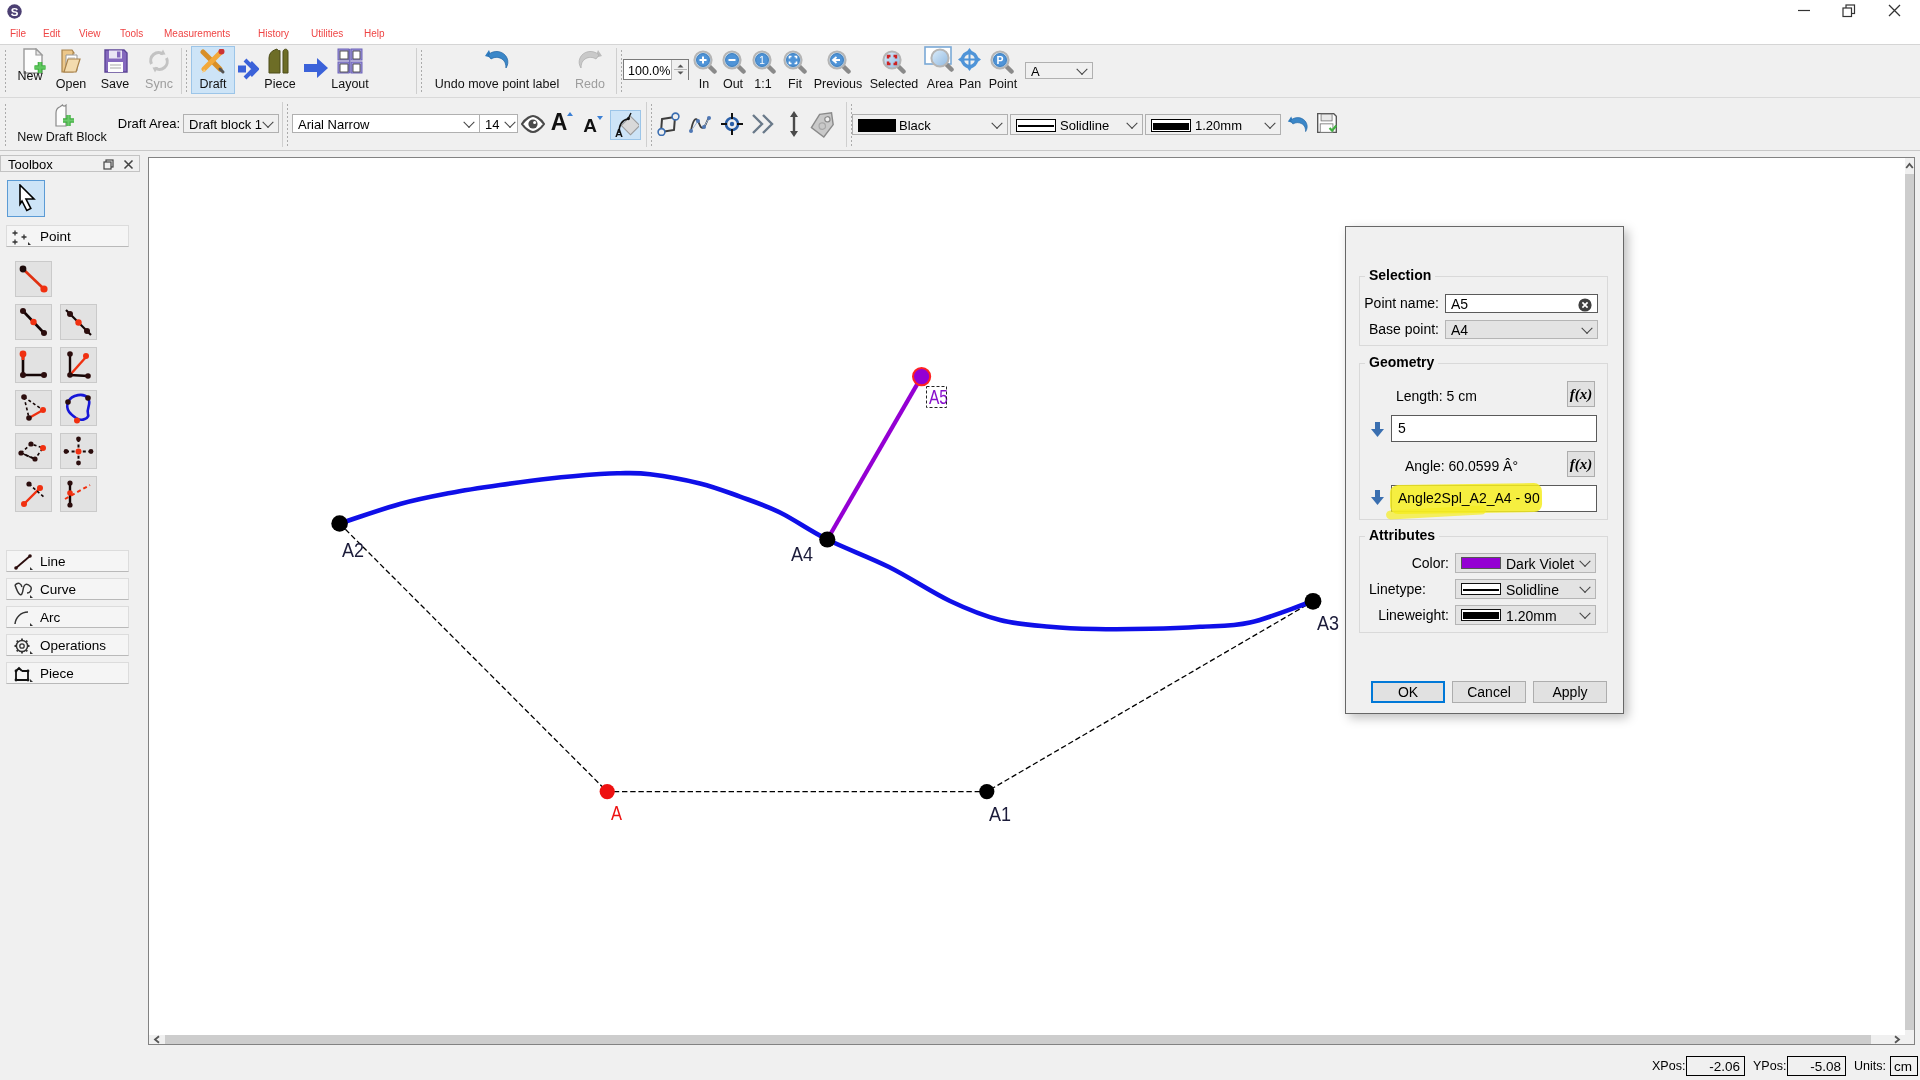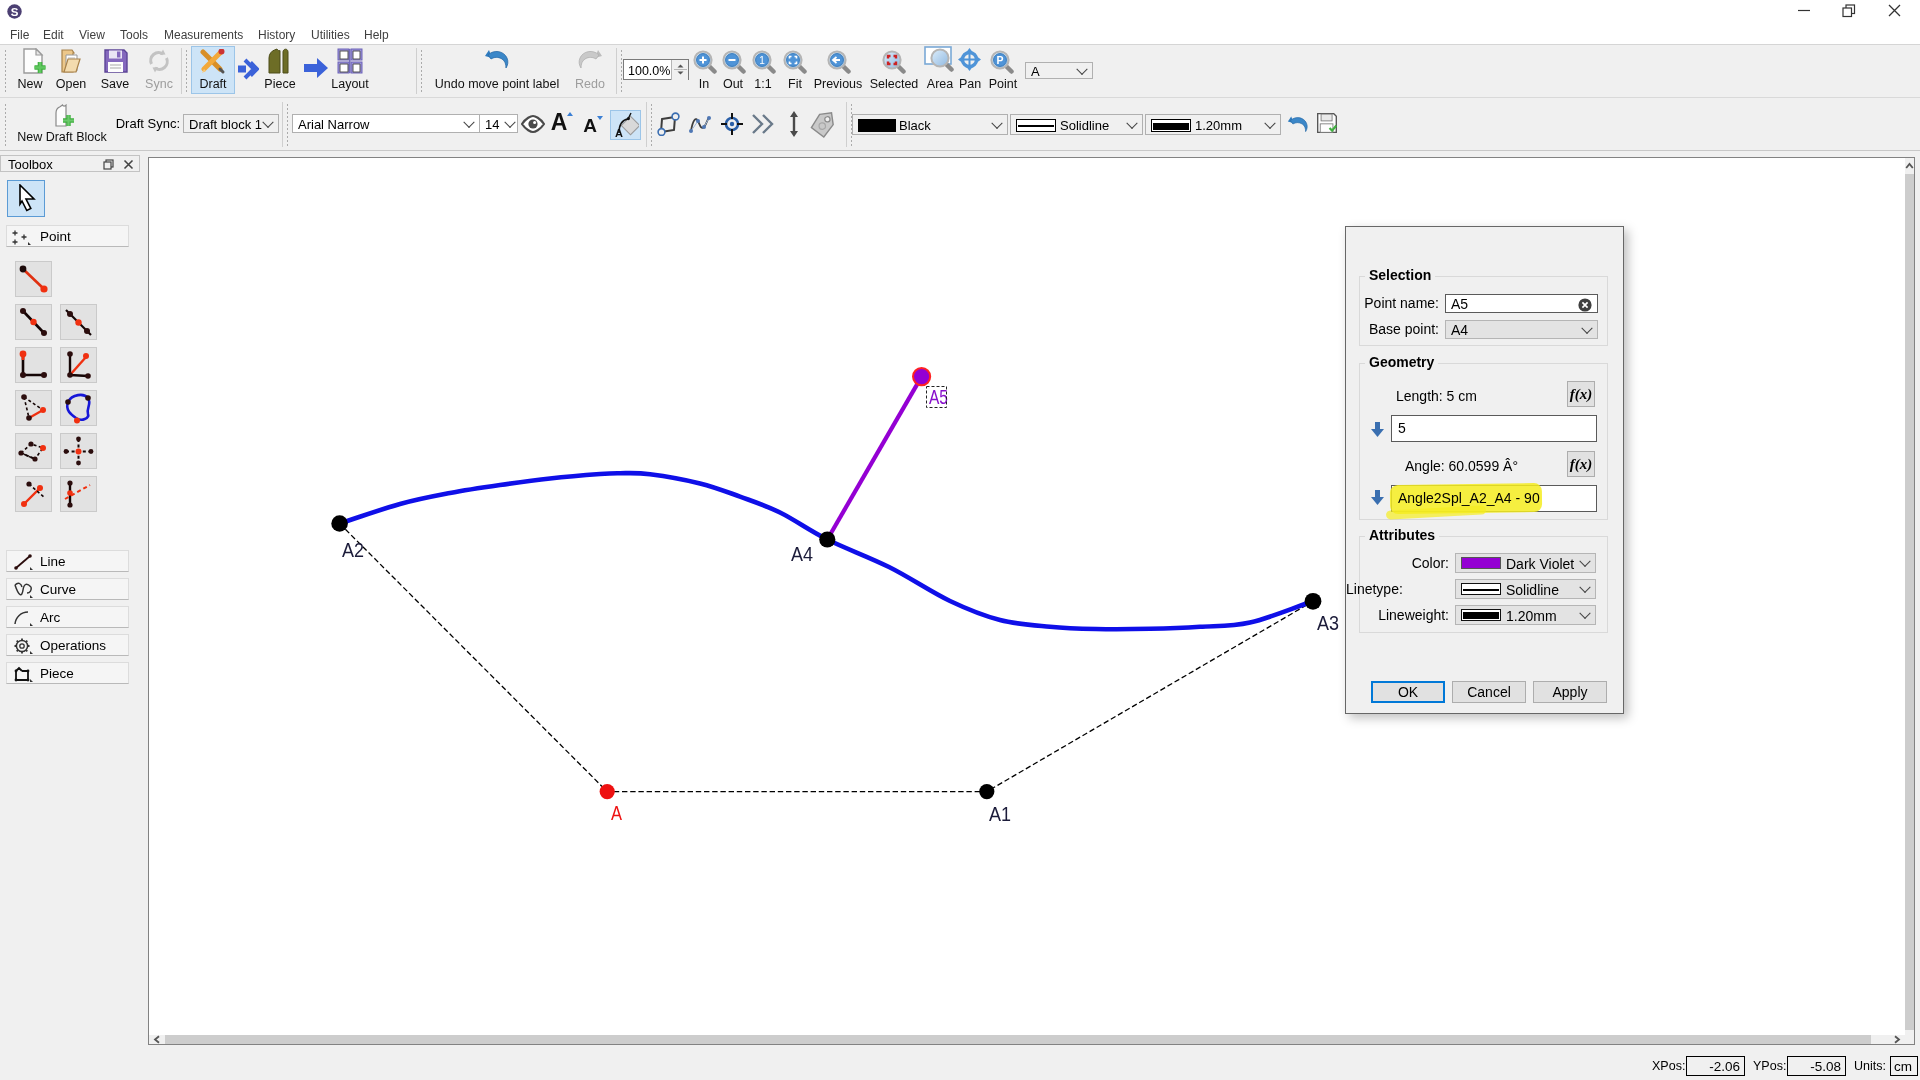--- a/index.html
+++ b/index.html
@@ -2,21 +2,21 @@
 <html><head>
 <meta charset="utf-8">
 <style>
   * { margin:0; padding:0; box-sizing:border-box; }
   html,body { width:1920px; height:1080px; overflow:hidden; }
   body { font-family:"Liberation Sans", sans-serif; background:#f0f0f0; position:relative; font-size:13px; color:#000; }
   .abs { position:absolute; }
   
   #titlebar { left:0; top:0; width:1920px; height:22px; background:#fff; }
   #menubar { left:0; top:22px; width:1920px; height:23px; background:#fff; border-bottom:1px solid #d5d5d5; }
-  .menuitem { position:absolute; top:5.5px; color:#404040; font-size:12px; }
+  .menuitem { position:absolute; top:5.5px; color:#ef4444; font-size:10px; }
   #row1 { left:0; top:45px; width:1920px; height:53px; background:#f0f0f0; border-bottom:1px solid #d9d9d9; }
   #row2 { left:0; top:99px; width:1920px; height:52px; background:#f0f0f0; border-bottom:1px solid #c8c8c8; }
   .tbsep { position:absolute; top:3px; bottom:3px; width:1px; background:#cfcfcf; }
   .tbdots { position:absolute; top:4px; bottom:4px; width:3px;
      background-image:radial-gradient(circle, #ababab 0.9px, transparent 1.1px);
      background-size:3px 4px; background-repeat:repeat-y; }
   .tblabel { position:absolute; font-size:12.5px; color:#111; text-align:center; white-space:nowrap; }
   .gray { color:#9d9d9d; }
   .combo { position:absolute; background:#f0f0f0; border:1px solid #b0b0b0; font-size:13px; }
   .combo .cv { position:absolute; left:5px; top:50%; transform:translateY(-50%); white-space:nowrap; }
@@ -87,21 +87,21 @@
 </svg>
 <div class="abs" id="row1">
   <div class="tbdots" style="left:4px"></div>
 
   <svg class="abs" style="left:20px;top:3px" width="26" height="26" viewBox="0 0 26 26">
     <path d="M4 1h12l6 6v18H4z" fill="#fdfdfd" stroke="#9a9a9a" stroke-width="1.4"></path>
     <path d="M16 1l6 6h-6z" fill="#e8e8e8" stroke="#9a9a9a" stroke-width="1.2"></path>
     <path d="M14.5 19.5h11M20 14v11" stroke="#3faf3f" stroke-width="4.6"></path>
     <path d="M14.5 19.5h11M20 14v11" stroke="#5fc75f" stroke-width="2.4"></path>
   </svg>
-  <div class="tblabel" style="left:13px;top:32px;width:34px">New</div>
+  <div class="tblabel" style="left:13px;top:24px;width:34px">New</div>
 
   <svg class="abs" style="left:60px;top:3px" width="26" height="26" viewBox="0 0 26 26">
     <path d="M2 2h10l2 3h-1v19H2z" fill="#ecc78a" stroke="#a8824a" stroke-width="1.2"></path>
     <path d="M6 7h11v16H6z" fill="#fff" stroke="#999" stroke-width="1"></path>
     <path d="M8 10h7M8 13h7M8 16h7" stroke="#bbb" stroke-width="1"></path>
     <path d="M4 24l4-13h12l-4 13z" fill="#f3dbae" stroke="#a8824a" stroke-width="1.2"></path>
   </svg>
   <div class="tblabel" style="left:48px;top:32px;width:46px">Open</div>
 
   <svg class="abs" style="left:103px;top:3px" width="26" height="26" viewBox="0 0 26 26">
@@ -251,21 +251,21 @@
 </div>
 <div class="abs" id="row2">
   <div class="tbdots" style="left:4px"></div>
 
   <svg class="abs" style="left:52px;top:5px" width="24" height="24" viewBox="0 0 24 24">
     <path d="M4 22V9c0-3 1.8-5.4 4-6.3L10.5 1c.5 1.4 2.5 1.4 3.5.2V22z" fill="#fdfdfd" stroke="#8a8a8a" stroke-width="1.2"></path>
     <path d="M11 16.5h11M16.5 11v11" stroke="#3faf3f" stroke-width="4.4"></path>
     <path d="M11 16.5h11M16.5 11v11" stroke="#6cc96c" stroke-width="2.2"></path>
   </svg>
   <div class="tblabel" style="left:8px;top:31px;width:108px">New Draft Block</div>
-  <div class="abs" style="left:108px;top:17px;width:72px;text-align:right;font-size:13px">Draft Sync:</div>
+  <div class="abs" style="left:108px;top:17px;width:72px;text-align:right;font-size:13px">Draft Area:</div>
   <div class="combo" style="left:183px;top:15px;width:96px;height:19px">
     <span class="cv">Draft block 1</span>
       <span class="chev"></span>
   </div>
   <div class="tbsep" style="left:282px"></div>
   <div class="tbdots" style="left:286px"></div>
   <div class="combo" style="left:292px;top:15px;width:188px;height:19px;background:#fff">
     <span class="cv">Arial Narrow</span>
       <span class="chev"></span>
   </div>
@@ -634,21 +634,21 @@
   </div>
 
   <div class="group" style="top:309px;height:97px"></div>
   <div class="grouplabel" style="left:19px;top:300px">Attributes</div>
   <div class="dlglab" style="left:0;width:103px;text-align:right;top:328px">Color:</div>
   <div class="dcombo" style="left:109px;top:326px;width:141px;height:20px">
     <div class="abs" style="left:5px;top:3px;width:40px;height:12px;background:#9400d3;border:1px solid #555"></div>
     <span style="position:absolute;left:50px;top:2px">Dark Violet</span>
       <span class="chev"></span>
   </div>
-  <div class="dlglab" style="left:0;width:103px;text-align:left;top:354px">Linetype:</div>
+  <div class="dlglab" style="left:0;width:103px;text-align:center;top:354px">Linetype:</div>
   <div class="dcombo" style="left:109px;top:352px;width:141px;height:20px">
     <div class="abs" style="left:5px;top:3px;width:40px;height:12px;background:#fff;border:1px solid #111"></div>
     <div class="abs" style="left:7px;top:8.5px;width:36px;height:2px;background:#000"></div>
     <span style="position:absolute;left:50px;top:2px">Solidline</span>
       <span class="chev"></span>
   </div>
   <div class="dlglab" style="left:0;width:103px;text-align:right;top:380px">Lineweight:</div>
   <div class="dcombo" style="left:109px;top:378px;width:141px;height:20px">
     <div class="abs" style="left:5px;top:3px;width:40px;height:12px;background:#fff;border:1px solid #111"></div>
     <div class="abs" style="left:7px;top:6px;width:36px;height:7px;background:#000"></div>

